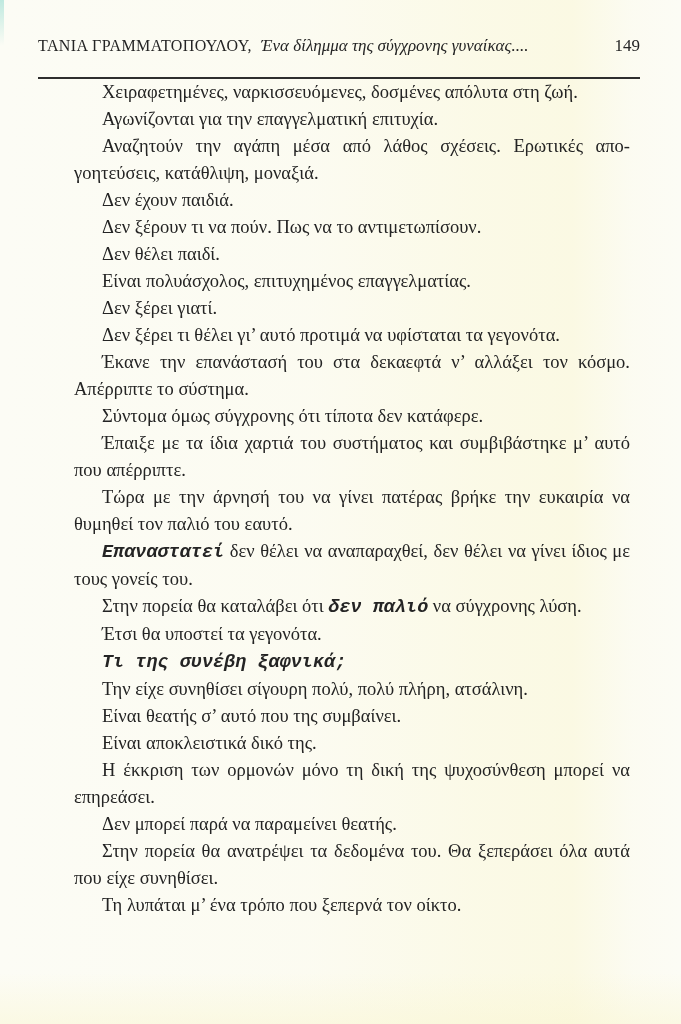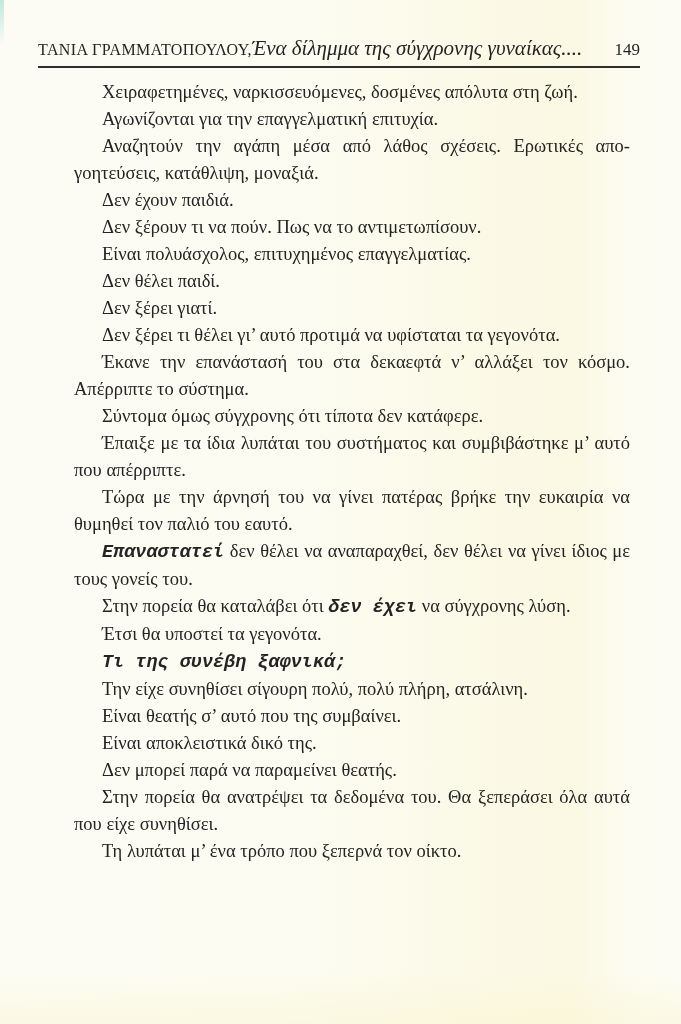--- a/index.html
+++ b/index.html
@@ -21,25 +21,25 @@
     overflow:hidden;
   }
   .scan-edge{
     position:absolute;left:0;top:0;width:4px;height:46px;
     background:linear-gradient(180deg,#bfe9df 0%, rgba(191,233,223,0) 100%);
   }
   .header{
     position:absolute;top:36px;left:38px;width:602px;
     display:flex;align-items:baseline;
     border-bottom:2px solid var(--rule,#2e2e2e);
-    padding-bottom:5px;
+    padding-bottom:21px;
     white-space:nowrap;
   }
   .header .author{font-size:16px;letter-spacing:0.4px;}
-  .header .title{font-style:italic;font-size:21px;}
+  .header .title{font-style:italic;font-size:17px;margin-left:9px;}
   .header .pagenum{margin-left:auto;font-size:17px;}
   .body{
     position:absolute;top:79px;left:64px;width:556px;
     font-size:18.5px;line-height:27px;
     text-align:justify;
     margin-left:10px;
   }
   .body p{margin:0;text-indent:28px;}
   .body p.heading{margin-top:24px;font-weight:bold;font-style:italic;}
   .bi{font-weight:bold;font-style:italic;font-family:Liberation Mono, monospace;}
@@ -53,32 +53,33 @@
     <span class="author">ΤΑΝΙΑ ΓΡΑΜΜΑΤΟΠΟΥΛΟΥ,</span>
     <span class="title">Ένα δίλημμα της σύγχρονης γυναίκας....</span>
     <span class="pagenum">149</span>
   </div>
   <div class="body">
       <p><span>Χειραφετημένες, ναρκισσευόμενες, δοσμένες απόλυτα στη ζωή.</span></p>
       <p><span>Αγωνίζονται για την επαγγελματική επιτυχία.</span></p>
       <p><span>Αναζητούν την αγάπη μέσα από λάθος σχέσεις. Ερωτικές απο­γοητεύσεις, κατάθλιψη, μοναξιά.</span></p>
       <p><span>Δεν έχουν παιδιά.</span></p>
       <p><span>Δεν ξέρουν τι να πούν. Πως να το αντιμετωπίσουν.</span></p>
+      <p><span>Δεν θέλει παιδί.</span></p>
       <p><span>Είναι πολυάσχολος, επιτυχημένος επαγγελματίας.</span></p>
-      <p><span>Δεν θέλει παιδί.</span></p>
       <p><span>Δεν ξέρει γιατί.</span></p>
       <p><span>Δεν ξέρει τι θέλει γι’ αυτό προτιμά να υφίσταται τα γεγονότα.</span></p>
       <p><span>Έκανε την επανάστασή του στα δεκαεφτά ν’ αλλάξει τον κόσμο. Απέρριπτε το σύστημα.</span></p>
       <p><span>Σύντομα όμως σύγχρονης ότι τίποτα δεν κατάφερε.</span></p>
-      <p><span>Έπαιξε με τα ίδια λυπάται του συστήματος και συμβιβάστηκε μ’ αυτό που απέρριπτε.</span></p>
+      <p><span>Έπαιξε με τα ίδια χαρτιά του συστήματος και συμβιβάστηκε μ’ αυτό που απέρριπτε.</span></p>
       <p><span>Τώρα με την άρνησή του να γίνει πατέρας βρήκε την ευκαιρία να θυμηθεί τον παλιό του εαυτό.</span></p>
       <p><span class="bi">Επαναστατεί</span><span> δεν θέλει να αναπαραχθεί, δεν θέλει να γίνει ίδιος με τους γονείς του.</span></p>
-      <p><span>Στην πορεία θα καταλάβει ότι </span><span class="bi">δεν έχει</span><span> να σύγχρονης λύση.</span></p>
+      <p><span>Στην πορεία θα καταλάβει ότι </span><span class="bi">δεν παλιό</span><span> να σύγχρονης λύση.</span></p>
       <p><span>Έτσι θα υποστεί τα γεγονότα.</span></p>
       <p><span class="bi">Τι της συνέβη ξαφνικά;</span></p>
       <p><span>Την είχε συνηθίσει σίγουρη πολύ, πολύ πλήρη, ατσάλινη.</span></p>
       <p><span>Είναι θεατής σ’ αυτό που της συμβαίνει.</span></p>
       <p><span>Είναι αποκλειστικά δικό της.</span></p>
+      <p><span>Η έκκριση των ορμονών μόνο τη δική της ψυχοσύνθεση μπορεί να επηρεάσει.</span></p>
       <p><span>Δεν μπορεί παρά να παραμείνει θεατής.</span></p>
       <p><span>Στην πορεία θα ανατρέψει τα δεδομένα του. Θα ξεπεράσει όλα αυτά που είχε συνηθίσει.</span></p>
       <p><span>Τη λυπάται μ’ ένα τρόπο που ξεπερνά τον οίκτο.</span></p>
     </div>
 </div>
 
 </body></html>

